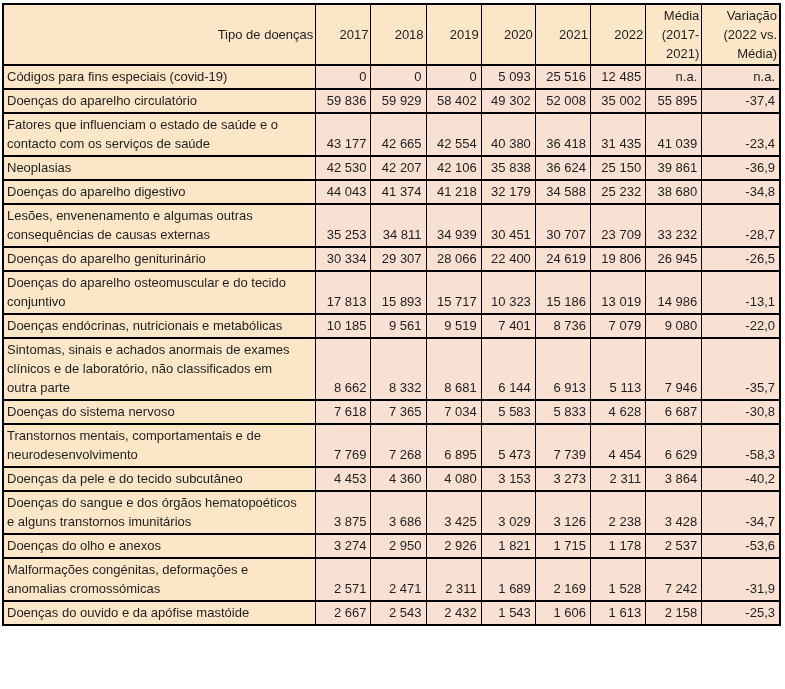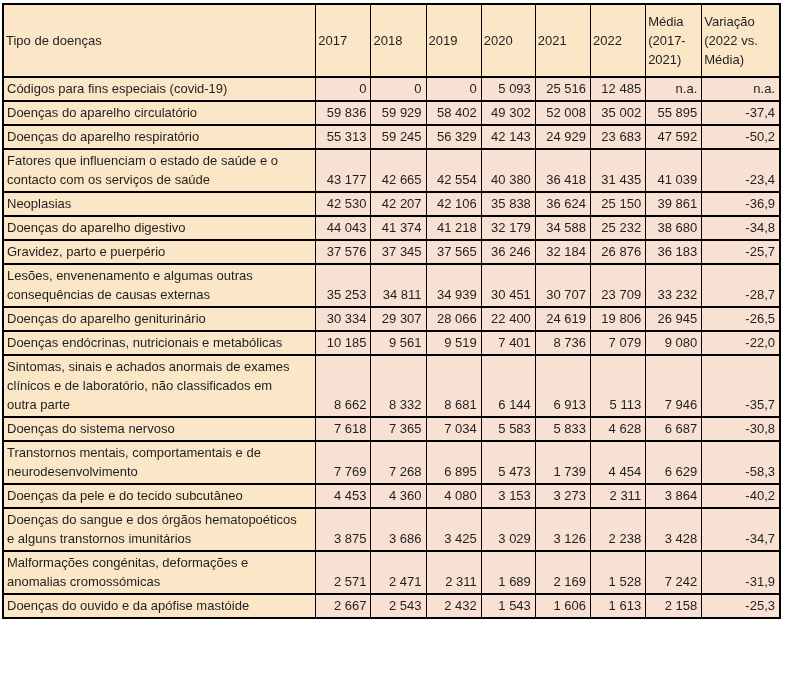--- a/index.html
+++ b/index.html
@@ -34,25 +34,25 @@
     border-bottom:2px solid var(--border);
     font-size:13px;
     line-height:19px;
     font-weight:normal;
     padding:1px 4px;
     overflow:hidden;
     box-sizing:border-box;
   }
   thead th{
     background:var(--cream);
-    text-align:left;
+    text-align:right;
     vertical-align:middle;
     white-space:pre-line;
     height:56px;
-    padding:7px 2px;
+    padding:1px 2px;
   }
   td.label{
     background:var(--cream);
     text-align:left;
     vertical-align:bottom;
     white-space:pre-line;
     padding:1px 3px 2px 3px;
     margin-top:8px;
   }
   td.num{
@@ -112,31 +112,20 @@
           <td class="num">59 836</td>
           <td class="num">59 929</td>
           <td class="num">58 402</td>
           <td class="num">49 302</td>
           <td class="num">52 008</td>
           <td class="num">35 002</td>
           <td class="num">55 895</td>
           <td class="num">-37,4</td>
         </tr>
         <tr>
-          <td class="label">Doenças do aparelho respiratório</td>
-          <td class="num">55 313</td>
-          <td class="num">59 245</td>
-          <td class="num">56 329</td>
-          <td class="num">42 143</td>
-          <td class="num">24 929</td>
-          <td class="num">23 683</td>
-          <td class="num">47 592</td>
-          <td class="num">-50,2</td>
-        </tr>
-        <tr>
           <td class="label">Fatores que influenciam o estado de saúde e o
 contacto com os serviços de saúde</td>
           <td class="num">43 177</td>
           <td class="num">42 665</td>
           <td class="num">42 554</td>
           <td class="num">40 380</td>
           <td class="num">36 418</td>
           <td class="num">31 435</td>
           <td class="num">41 039</td>
           <td class="num">-23,4</td>
@@ -157,31 +146,20 @@
           <td class="num">44 043</td>
           <td class="num">41 374</td>
           <td class="num">41 218</td>
           <td class="num">32 179</td>
           <td class="num">34 588</td>
           <td class="num">25 232</td>
           <td class="num">38 680</td>
           <td class="num">-34,8</td>
         </tr>
         <tr>
-          <td class="label">Gravidez, parto e puerpério</td>
-          <td class="num">37 576</td>
-          <td class="num">37 345</td>
-          <td class="num">37 565</td>
-          <td class="num">36 246</td>
-          <td class="num">32 184</td>
-          <td class="num">26 876</td>
-          <td class="num">36 183</td>
-          <td class="num">-25,7</td>
-        </tr>
-        <tr>
           <td class="label">Lesões, envenenamento e algumas outras
 consequências de causas externas</td>
           <td class="num">35 253</td>
           <td class="num">34 811</td>
           <td class="num">34 939</td>
           <td class="num">30 451</td>
           <td class="num">30 707</td>
           <td class="num">23 709</td>
           <td class="num">33 232</td>
           <td class="num">-28,7</td>
@@ -189,20 +167,32 @@
         <tr>
           <td class="label">Doenças do aparelho geniturinário</td>
           <td class="num">30 334</td>
           <td class="num">29 307</td>
           <td class="num">28 066</td>
           <td class="num">22 400</td>
           <td class="num">24 619</td>
           <td class="num">19 806</td>
           <td class="num">26 945</td>
           <td class="num">-26,5</td>
+        </tr>
+        <tr>
+          <td class="label">Doenças do aparelho osteomuscular e do tecido
+conjuntivo</td>
+          <td class="num">17 813</td>
+          <td class="num">15 893</td>
+          <td class="num">15 717</td>
+          <td class="num">10 323</td>
+          <td class="num">15 186</td>
+          <td class="num">13 019</td>
+          <td class="num">14 986</td>
+          <td class="num">-13,1</td>
         </tr>
         <tr>
           <td class="label">Doenças endócrinas, nutricionais e metabólicas</td>
           <td class="num">10 185</td>
           <td class="num">9 561</td>
           <td class="num">9 519</td>
           <td class="num">7 401</td>
           <td class="num">8 736</td>
           <td class="num">7 079</td>
           <td class="num">9 080</td>
@@ -232,21 +222,21 @@
           <td class="num">6 687</td>
           <td class="num">-30,8</td>
         </tr>
         <tr>
           <td class="label">Transtornos mentais, comportamentais e de
 neurodesenvolvimento</td>
           <td class="num">7 769</td>
           <td class="num">7 268</td>
           <td class="num">6 895</td>
           <td class="num">5 473</td>
-          <td class="num">1 739</td>
+          <td class="num">7 739</td>
           <td class="num">4 454</td>
           <td class="num">6 629</td>
           <td class="num">-58,3</td>
         </tr>
         <tr>
           <td class="label">Doenças da pele e do tecido subcutâneo</td>
           <td class="num">4 453</td>
           <td class="num">4 360</td>
           <td class="num">4 080</td>
           <td class="num">3 153</td>
@@ -261,20 +251,31 @@
           <td class="num">3 875</td>
           <td class="num">3 686</td>
           <td class="num">3 425</td>
           <td class="num">3 029</td>
           <td class="num">3 126</td>
           <td class="num">2 238</td>
           <td class="num">3 428</td>
           <td class="num">-34,7</td>
         </tr>
         <tr>
+          <td class="label">Doenças do olho e anexos</td>
+          <td class="num">3 274</td>
+          <td class="num">2 950</td>
+          <td class="num">2 926</td>
+          <td class="num">1 821</td>
+          <td class="num">1 715</td>
+          <td class="num">1 178</td>
+          <td class="num">2 537</td>
+          <td class="num">-53,6</td>
+        </tr>
+        <tr>
           <td class="label">Malformações congénitas, deformações e
 anomalias cromossómicas</td>
           <td class="num">2 571</td>
           <td class="num">2 471</td>
           <td class="num">2 311</td>
           <td class="num">1 689</td>
           <td class="num">2 169</td>
           <td class="num">1 528</td>
           <td class="num">7 242</td>
           <td class="num">-31,9</td>

